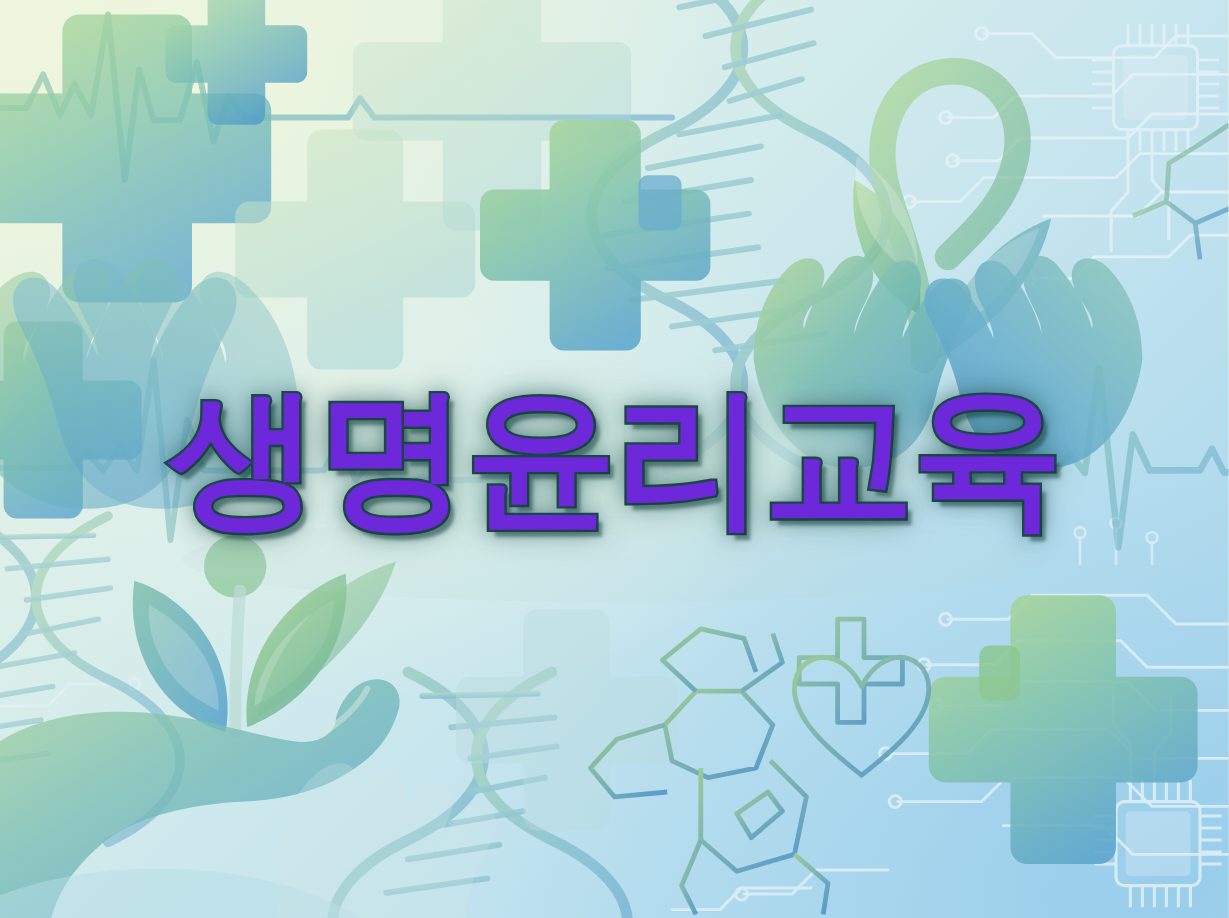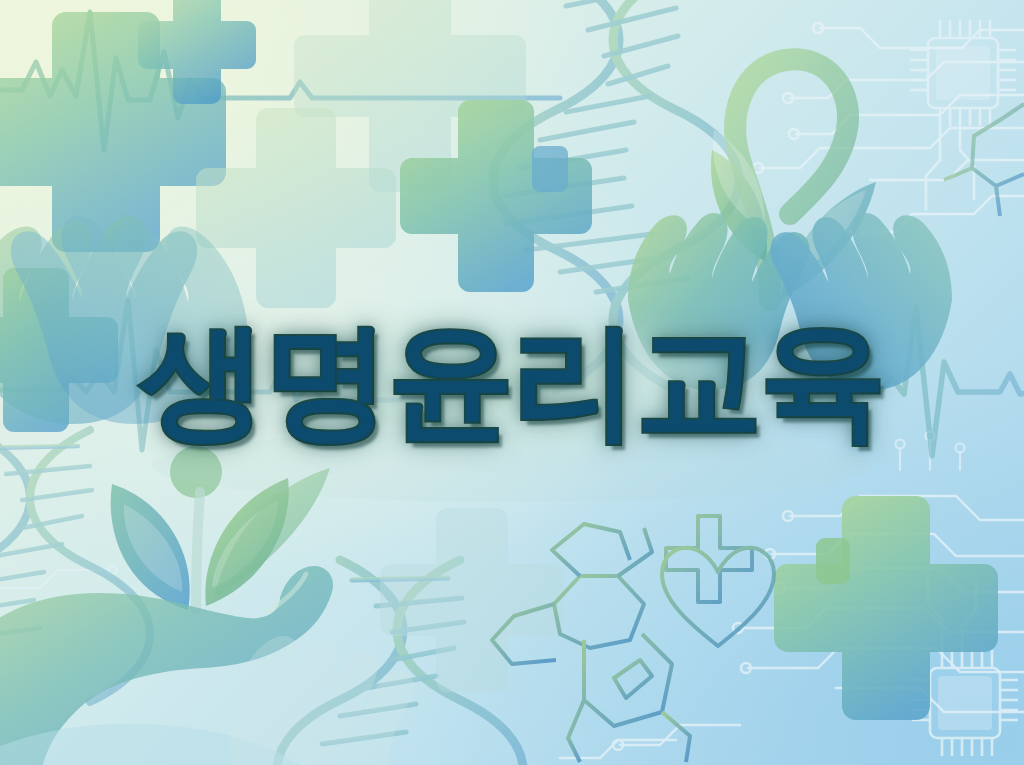--- a/index.html
+++ b/index.html
@@ -90,21 +90,21 @@
                 rgba(200,228,220,0) 78%);
     filter: blur(10px);
   }
   #poster-title {
     position: relative;
     font-family: "DejaVu Sans", "Liberation Sans", sans-serif;
     font-weight: 700;
     font-size: 126px;
     line-height: 1;
     letter-spacing: -2px;
-    color: #0c4a6e;
+    color: #6d28d9;
     -webkit-text-stroke: 4px #1c4a49;
     paint-order: stroke fill;
     text-shadow:
       0 0 26px rgba(26,74,72,0.55),
       0 0 14px rgba(26,74,72,0.45),
       5px 6px 3px rgba(20,60,58,0.50);
     white-space: nowrap;
     user-select: none;
   }
 </style>

